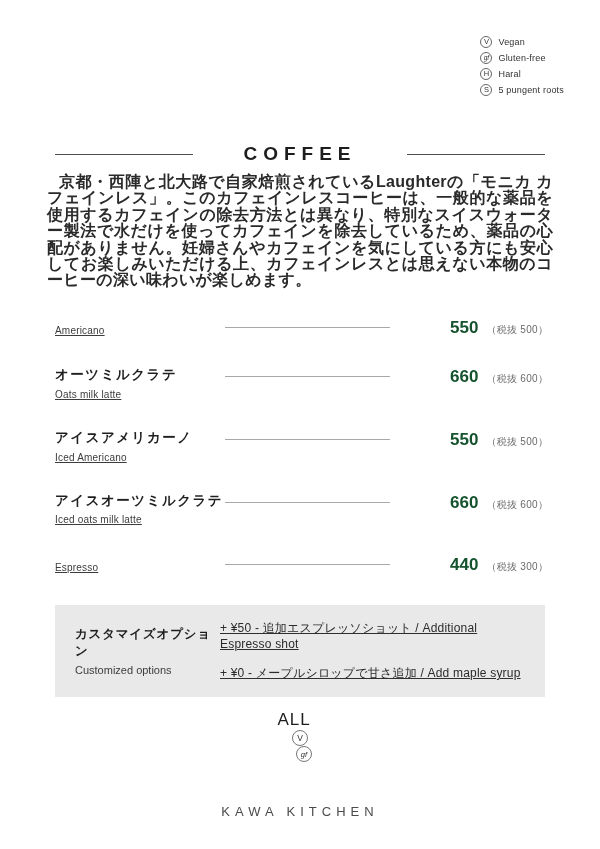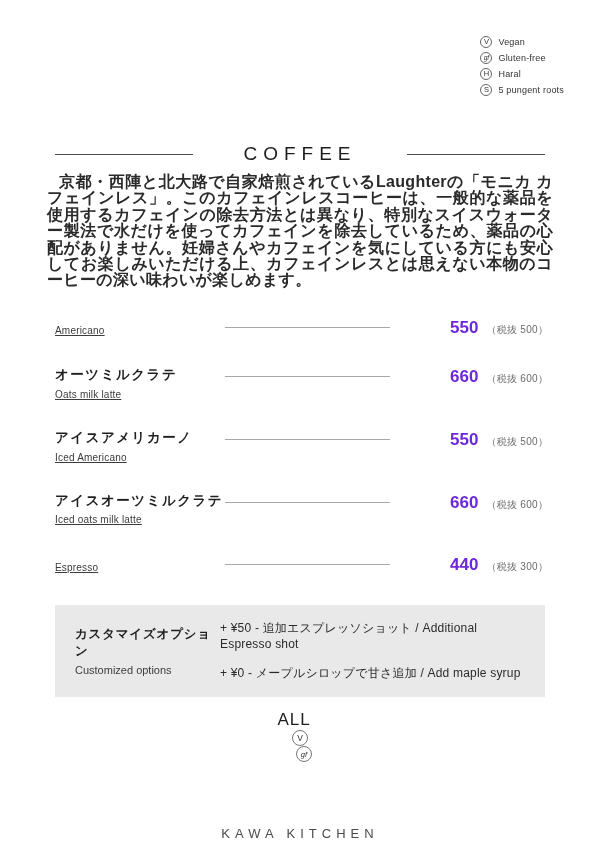--- a/index.html
+++ b/index.html
@@ -18,64 +18,64 @@
     font-size:7.5px; line-height:1; color:#333; flex:0 0 auto; box-sizing:border-box;
   }
   .legend-row .badge { margin-right:6px; }
   .legend-row:nth-child(2) .badge { font-style:italic; font-size:6.5px; }
   .legend-label { font-size:9px; color:#333; letter-spacing:0.2px; }
 
   
   .header { display:flex; align-items:center; margin:143px 55px 0 55px; }
   .rule { flex:1; height:1px; background:#4f4f4f; }
   .title {
-    margin:0 50px; font-size:19px; font-weight:400; letter-spacing:6px;
+    margin:0 50px; font-size:19px; font-weight:700; letter-spacing:6px;
     color:#1d1d1d; white-space:nowrap;
   }
 
   
   .desc {
     margin:9px 47px 0 47px; font-size:16px; line-height:16.4px;
     font-weight:600; letter-spacing:0.3px; color:#2a2a2a;
     text-align:justify; text-indent:12px;
   }
 
   
   .menu { margin-top:30px; }
   .menu-row { display:flex; align-items:flex-start; padding:0 55px; margin-bottom:31px; }
   .item-names { width:170px; flex:0 0 auto; }
   .item-name-ja { font-size:13.5px; font-weight:700; letter-spacing:1.5px; color:#1f1f1f; line-height:1.1; }
   .item-name-en { font-size:10px; font-weight:400; color:#3c3c3c; margin-top:6px; letter-spacing:0.2px;text-decoration:underline; }
   .item-line { width:165px; flex:0 0 auto; height:1px; background:#a8a8a8; margin-top:8px; }
   .item-price-wrap { margin-left:60px; display:flex; align-items:baseline; white-space:nowrap; }
-  .item-price { font-size:17px; font-weight:700; color:#6d28d9; line-height:1; }
+  .item-price { font-size:17px; font-weight:700; color:#14532d; line-height:1; }
   .item-tax { font-size:10px; color:#6a6a6a; margin-left:8px; letter-spacing:0.3px; }
 
   
   .custom-box {
     margin:30px 55px 0 55px; background:#e9e9e9; padding:15px 20px;
     display:flex; align-items:center; box-sizing:border-box;
   }
   .custom-label { width:145px; flex:0 0 auto; }
   .custom-title-ja { font-size:12.5px; font-weight:700; letter-spacing:0.8px; color:#1f1f1f; }
   .custom-title-en { font-size:11px; font-weight:400; color:#3d3d3d; margin-top:4px; }
-  .custom-opts { flex:1; }
+  .custom-opts { flex:1;text-decoration:underline; }
   .custom-opt { font-size:12px; font-weight:500; color:#2b2b2b; letter-spacing:0.2px; }
   .custom-opt + .custom-opt { margin-top:14px; }
 
   
   .all-row { margin-top:13px; display:flex; align-items:center; justify-content:center;flex-direction:column; }
   .all-label { font-size:17px; font-weight:500; letter-spacing:1px; color:#1e1e1e; margin-right:12px; }
   .badge-lg { width:16px; height:16px; font-size:8.5px; border-color:#777; }
   .badge-lg + .badge-lg { margin-left:8px; }
   .badge-italic { font-style:italic; font-size:7.5px; }
 
   
   .footer {
-    position:absolute; bottom:8px; left:0; width:100%; text-align:center;
+    position:absolute; bottom:30px; left:0; width:100%; text-align:center;
     font-size:13px; letter-spacing:5px; color:#4b4b4b; font-weight:400;
   }
 </style>
 </head>
 <body>
 
 <div class="page">
 
   <div class="legend">
     <div class="legend-row">

